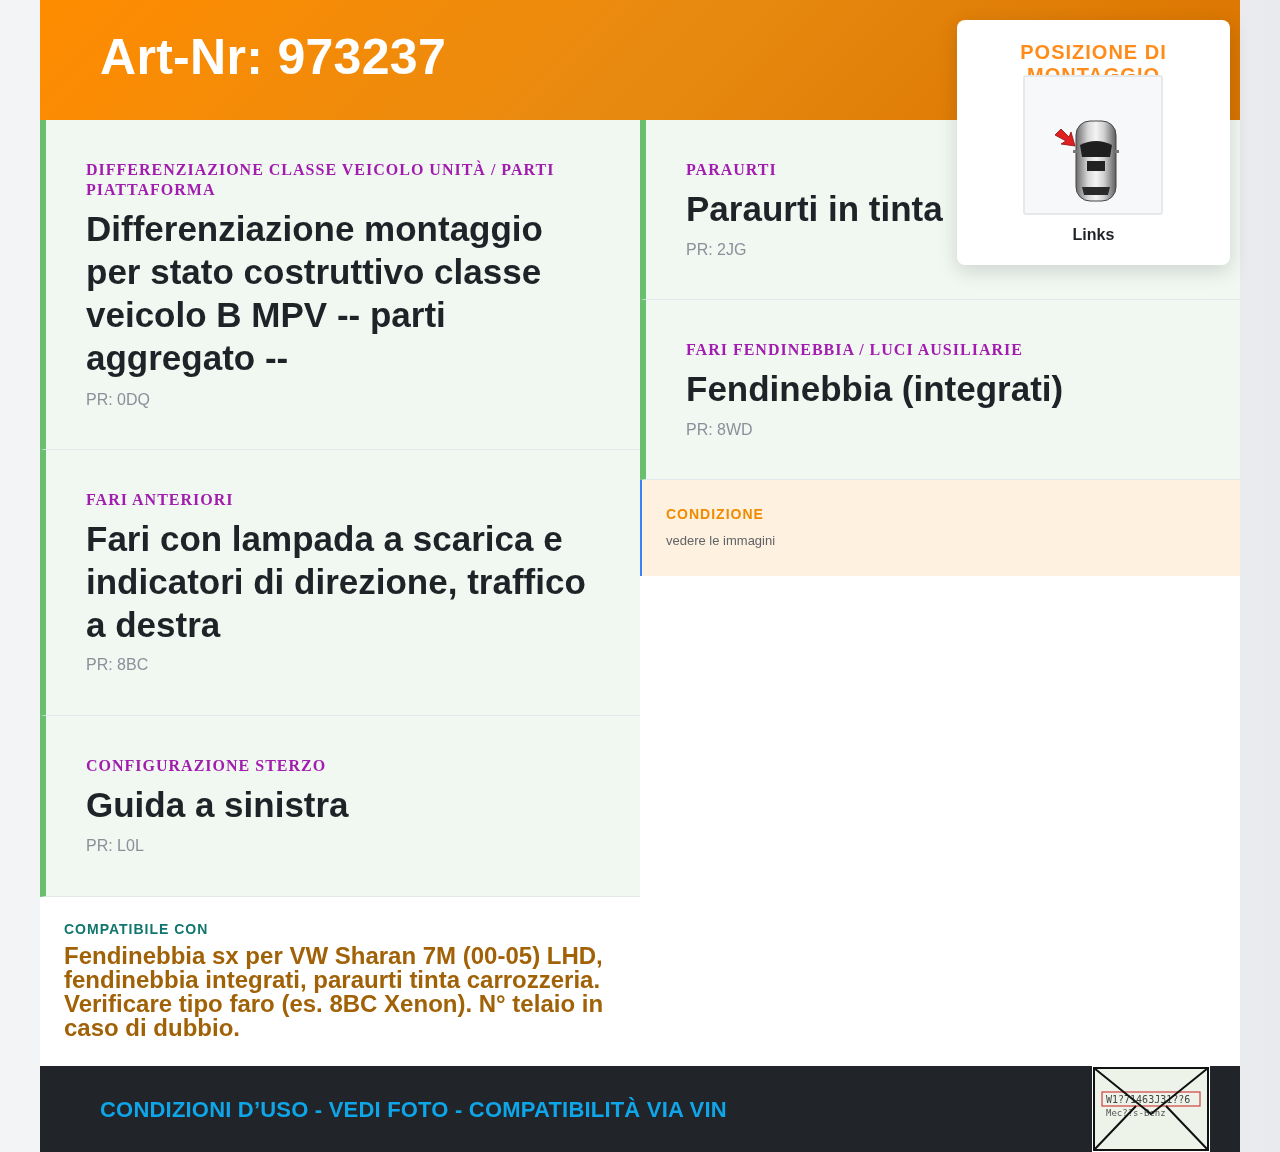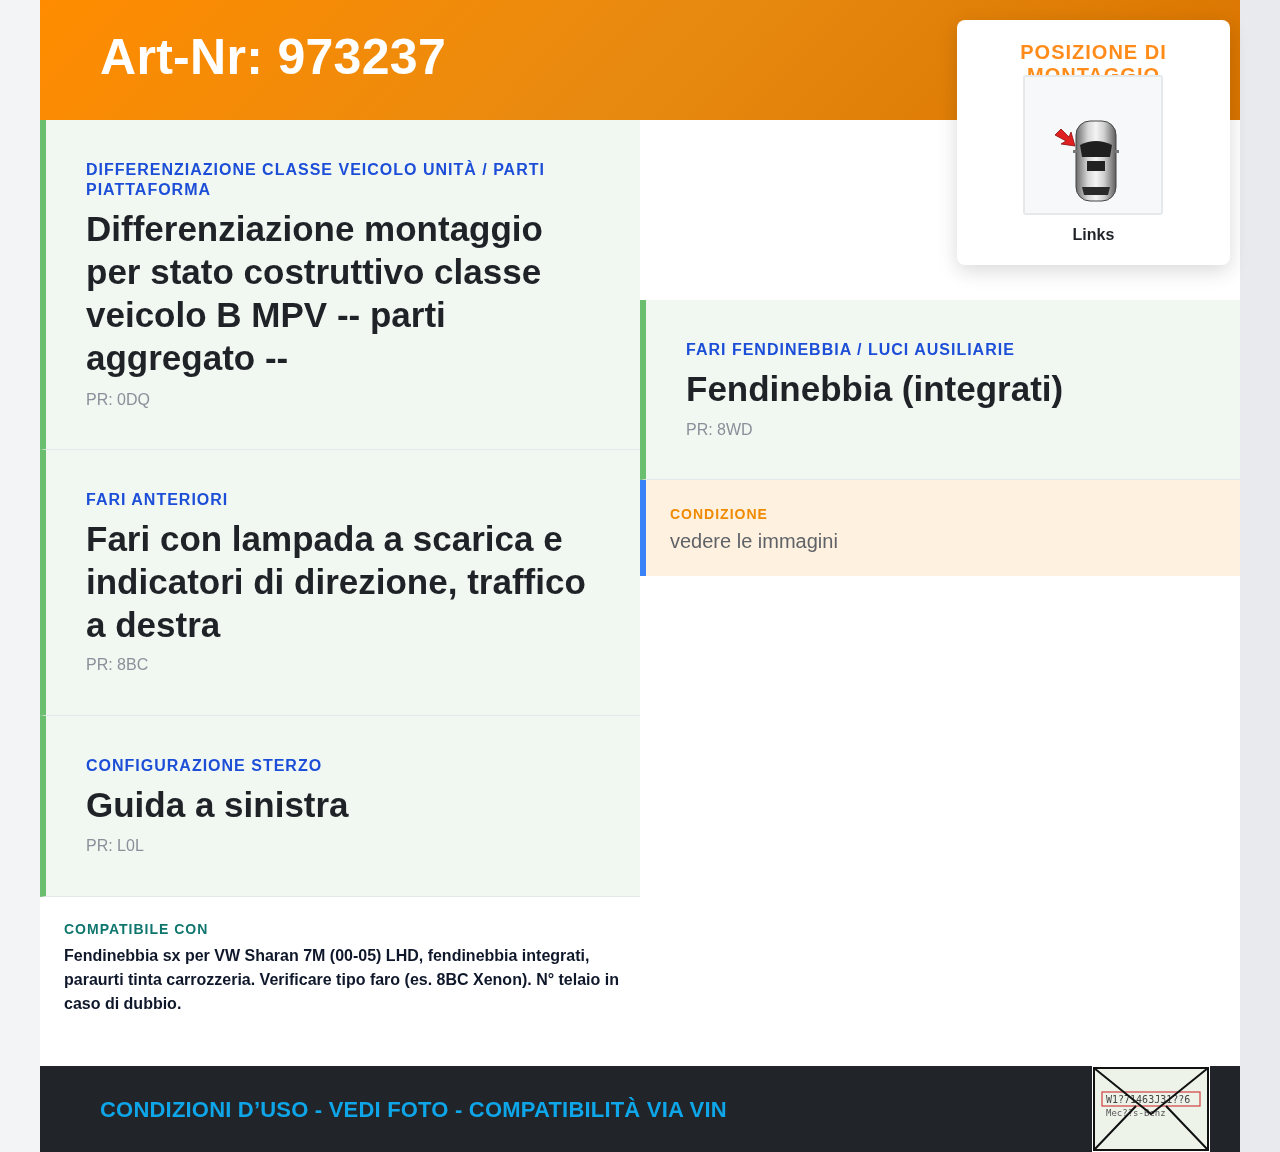--- a/index.html
+++ b/index.html
@@ -34,56 +34,57 @@
     position: absolute; left: 600px; top: 0; width: 600px; height: 946px;
   }
   .opt {
     position: absolute; left: 0; width: 600px;
     background: #f1f8f2;
     border-left: 6px solid #6abf6e;
     border-bottom: 1px solid #e3e8ea;
   }
   .opt-label {
     position: absolute; left: 40px;
-    font-size: 16px; font-weight: 700; color: #1d4ed8;
+    font-size: 16px; font-weight: 700; color: #a21caf;
     letter-spacing: 1px; line-height: 20px; text-transform: uppercase;
     width: 480px;
+    font-family: Liberation Serif, serif;
   }
   .opt-value {
     position: absolute; left: 40px;
     font-size: 35px; font-weight: 700; color: #1f2328; line-height: 43px;
     width: 520px;
   }
   .opt-pr {
     position: absolute; left: 40px;
     font-size: 16px; color: #8a9099; line-height: 20px;
   }
   .compat {
     position: absolute; left: 0; top: 777px; width: 600px; height: 169px;
     background: #fff;
   }
   .compat-label {
     position: absolute; left: 24px; top: 24px;
     font-size: 14px; font-weight: 700; color: #0f766e; letter-spacing: 1px;
   }
   .compat-text {
     position: absolute; left: 24px; top: 47px; width: 560px;
-    font-size: 16px; font-weight: 700; color: #0f172a; line-height: 24px;
+    font-size: 24px; font-weight: 700; color: #a16207; line-height: 24px;
   }
   .cond {
     position: absolute; left: 0; top: 360px; width: 600px; height: 96px;
-    background: #fff1df; border-left: 6px solid #3b82f6;
+    background: #fff1df; border-left: 2px solid #3b82f6;
   }
   .cond-label {
     position: absolute; left: 24px; top: 26px;
     font-size: 14px; font-weight: 700; color: #f08a00; letter-spacing: 1px;
   }
   .cond-text {
     position: absolute; left: 24px; top: 48px;
-    font-size: 20px; color: #5f6368; line-height: 26px;
+    font-size: 13px; color: #5f6368; line-height: 26px;
   }
   .popup {
     position: absolute; left: 917px; top: 20px; width: 273px; height: 245px;
     background: #fff; border-radius: 8px;
     box-shadow: 0 6px 20px rgba(0,0,0,0.15);
   }
   .popup-title {
     position: absolute; left: 0; top: 21px; width: 273px; text-align: center;
     font-size: 20px; font-weight: 700; color: #ff8c1a; letter-spacing: 1px;
   }
@@ -138,20 +139,25 @@
         <div class="opt-pr" style="top:120px;">PR: L0L</div>
       </div>
 
       <div class="compat">
         <div class="compat-label">COMPATIBILE CON</div>
         <div class="compat-text">Fendinebbia sx per VW Sharan 7M (00-05) LHD, fendinebbia integrati, paraurti tinta carrozzeria. Verificare tipo faro (es. 8BC Xenon). N° telaio in caso di dubbio.</div>
       </div>
     </div>
 
     <div class="col-right">
+      <div class="opt" style="top:0;height:180px;">
+        <div class="opt-label" style="top:40px;">PARAURTI</div>
+        <div class="opt-value" style="top:67px;">Paraurti in tinta</div>
+        <div class="opt-pr" style="top:120px;">PR: 2JG</div>
+      </div>
 
       <div class="opt" style="top:180px;height:180px;">
         <div class="opt-label" style="top:40px;">FARI FENDINEBBIA / LUCI AUSILIARIE</div>
         <div class="opt-value" style="top:67px;">Fendinebbia (integrati)</div>
         <div class="opt-pr" style="top:120px;">PR: 8WD</div>
       </div>
 
       <div class="cond">
         <div class="cond-label">CONDIZIONE</div>
         <div class="cond-text">vedere le immagini</div>

